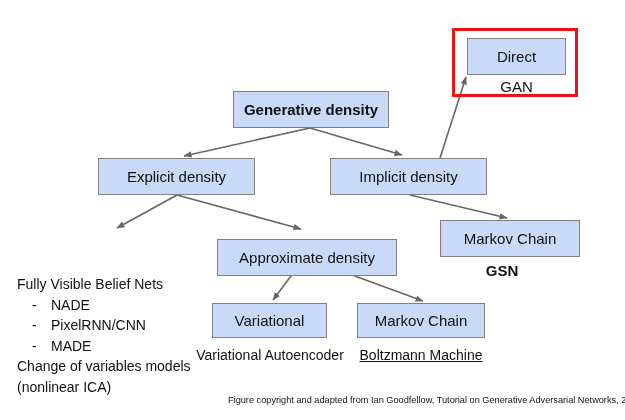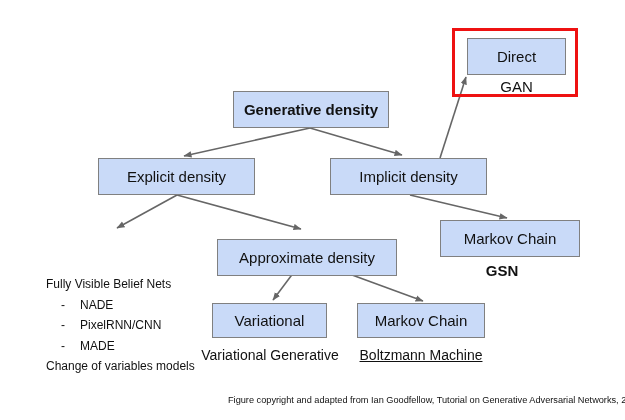--- a/index.html
+++ b/index.html
@@ -48,22 +48,22 @@
   .sublabel{
     position:absolute;z-index:3;
     font-size:15px;text-align:center;line-height:1.1;
   }
   #sub-gan{left:467px;top:79px;width:99px;}
   #sub-gsn{left:432px;top:263px;width:140px;font-weight:bold;}
   #sub-vae{left:190px;top:348px;width:160px;font-size:14px;}
   #sub-boltzmann{left:351px;top:348px;width:140px;font-size:14px;text-decoration:underline;}
   #notes{
     position:absolute;z-index:3;
-    left:46px;top:274px;width:175px;
-    font-size:12px;line-height:20.5px;
+    left:17px;top:274px;width:175px;
+    font-size:14px;line-height:20.5px;
   }
   .note-line{white-space:nowrap;}
   .note-line .bullet{display:inline-block;width:19px;padding-left:15px;}
   #caption{
     position:absolute;z-index:3;
     left:228px;top:395px;width:392px;
     font-size:9.2px;white-space:nowrap;
   }
 </style>
 </head>
@@ -93,26 +93,27 @@
   <div class="node" id="node-explicit">Explicit density</div>
   <div class="node" id="node-implicit">Implicit density</div>
   <div class="node" id="node-direct">Direct</div>
   <div class="node" id="node-approximate">Approximate density</div>
   <div class="node" id="node-markov-gsn">Markov Chain</div>
   <div class="node" id="node-variational">Variational</div>
   <div class="node" id="node-markov-bm">Markov Chain</div>
 
   <div class="sublabel" id="sub-gan">GAN</div>
   <div class="sublabel" id="sub-gsn">GSN</div>
-  <div class="sublabel" id="sub-vae">Variational Generative</div>
+  <div class="sublabel" id="sub-vae">Variational Autoencoder</div>
   <div class="sublabel" id="sub-boltzmann">Boltzmann Machine</div>
 
   <div id="notes">
     <div class="note-line"><span class="note-text">Fully Visible Belief Nets</span></div>
     <div class="note-line"><span class="bullet">-</span><span class="note-text">NADE</span></div>
     <div class="note-line"><span class="bullet">-</span><span class="note-text">PixelRNN/CNN</span></div>
     <div class="note-line"><span class="bullet">-</span><span class="note-text">MADE</span></div>
     <div class="note-line"><span class="note-text">Change of variables models</span></div>
+    <div class="note-line"><span class="note-text">(nonlinear ICA)</span></div>
   </div>
 
   <div id="caption">Figure copyright and adapted from Ian Goodfellow, Tutorial on Generative Adversarial Networks, 2017.</div>
 
 </div>
 
 </body></html>

